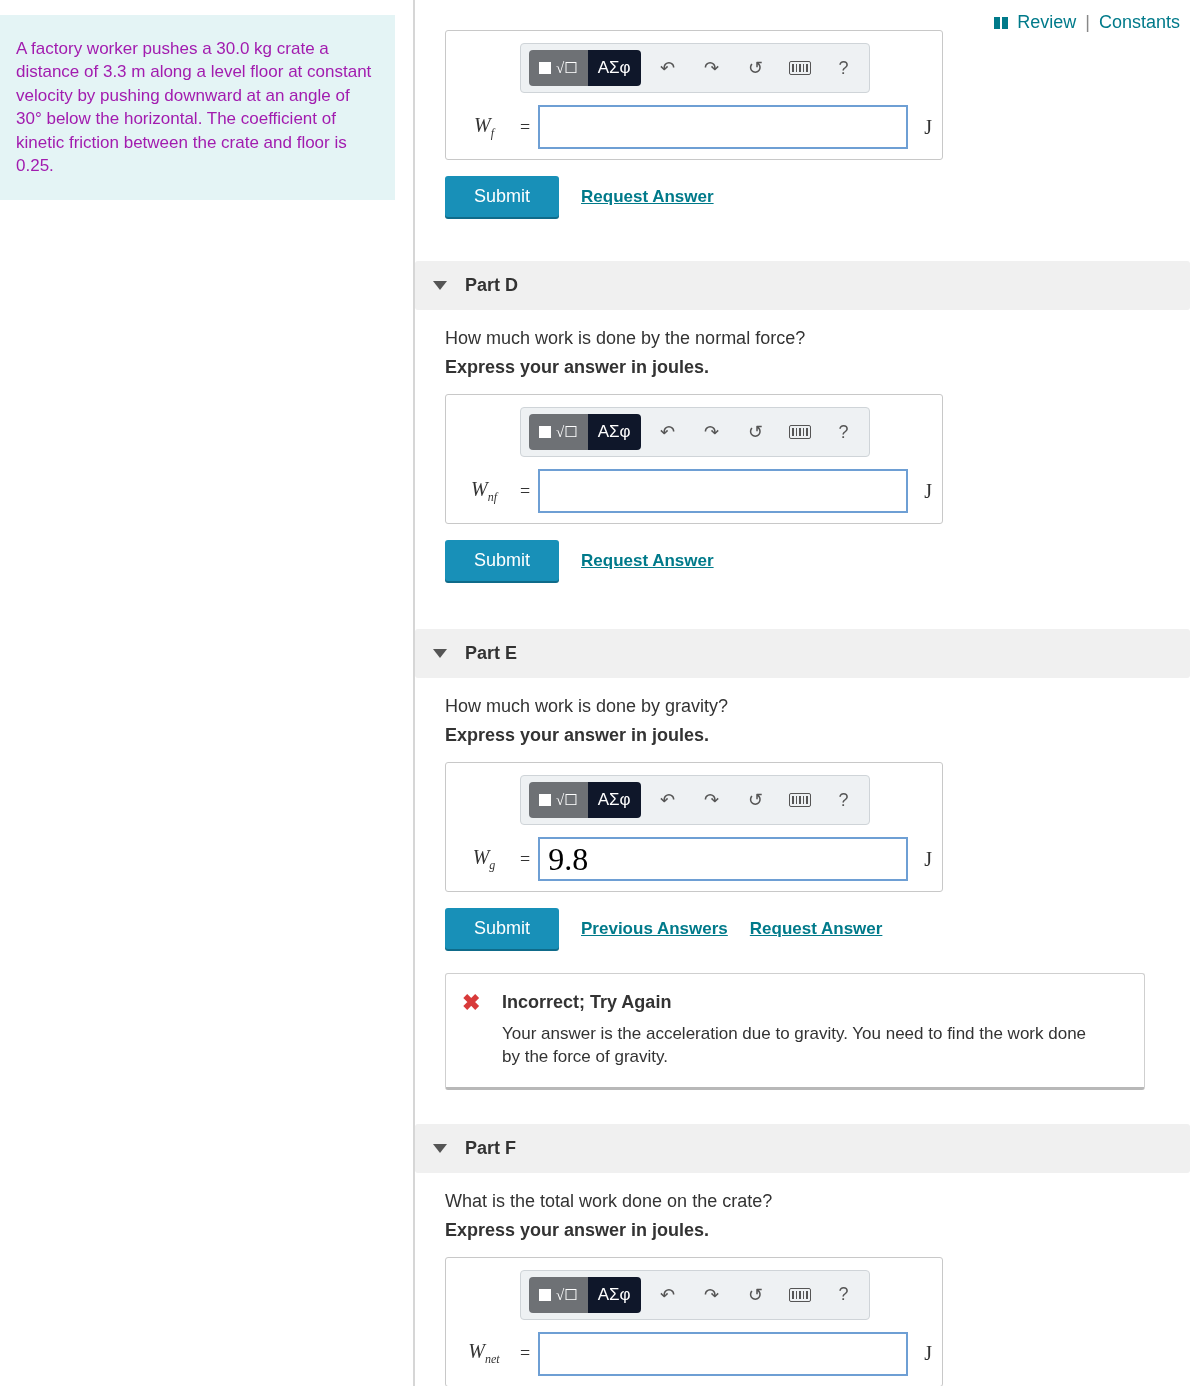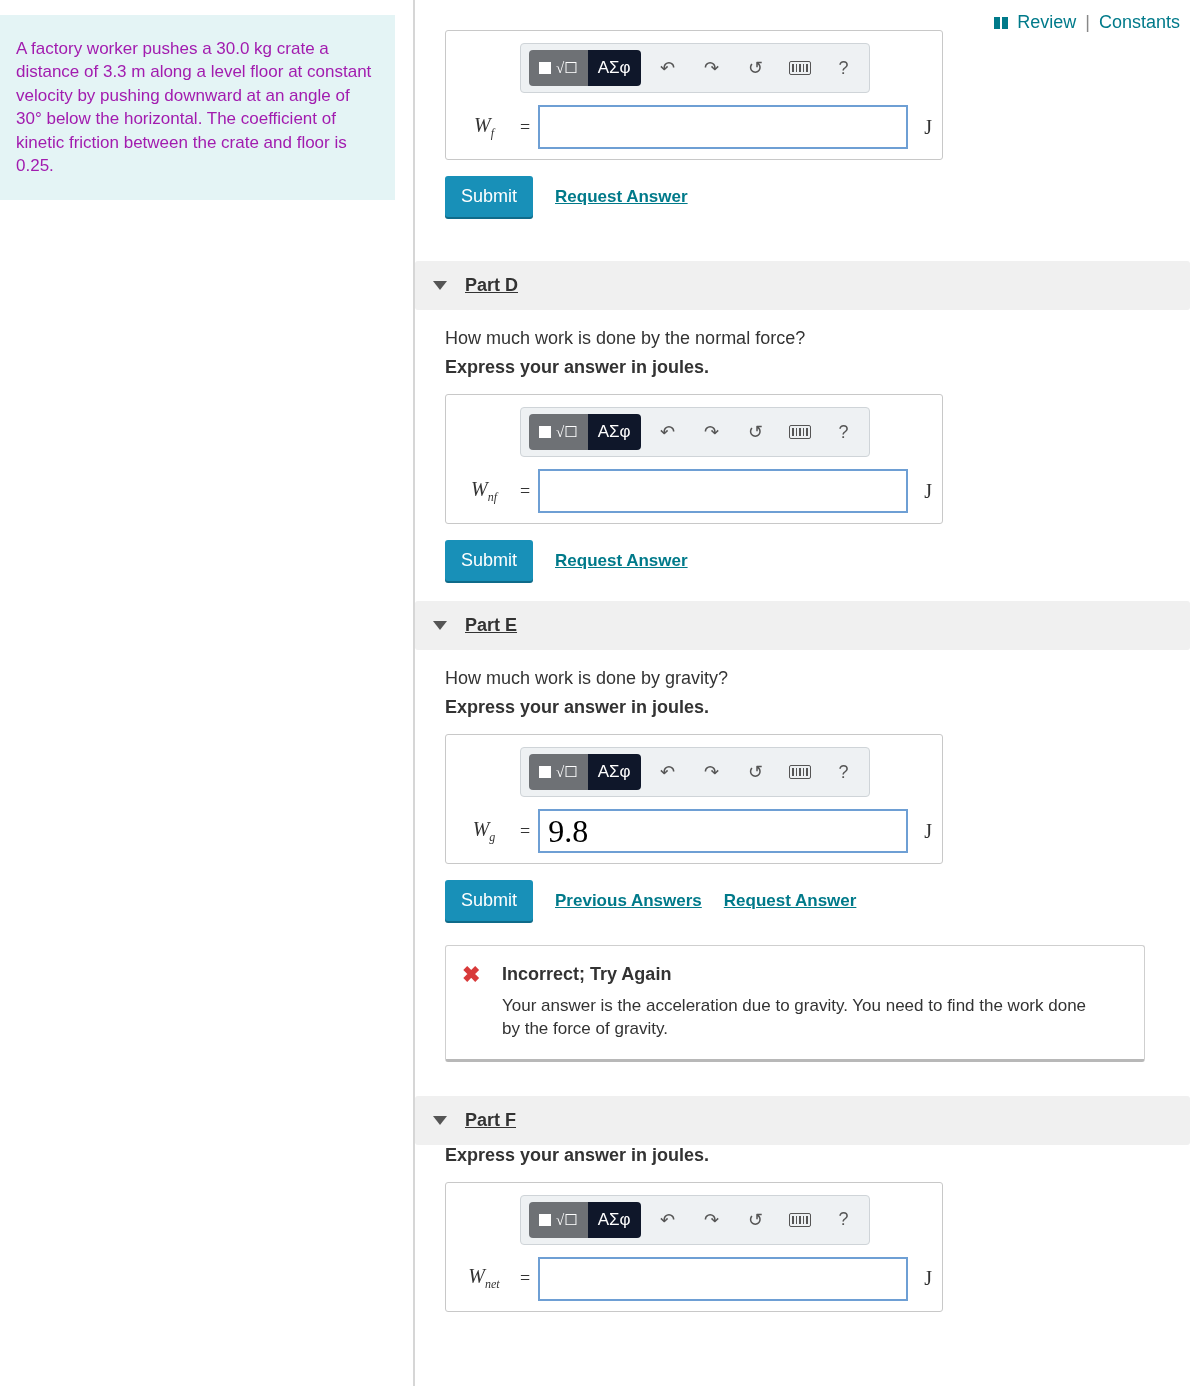--- a/index.html
+++ b/index.html
@@ -149,21 +149,21 @@
     margin-top: 16px;
     display: flex;
     align-items: center;
     gap: 22px;
   }
   .submit-btn {
     background: #1890b8;
     color: #fff;
     border: none;
     border-radius: 3px;
-    padding: 10px 16px;
+    padding: 10px 29px;
     font-size: 18px;
     cursor: pointer;
     box-shadow: 0 2px 0 #0f6b8a;
   }
   .link {
     color: #007a8a;
     text-decoration: underline;
     font-size: 17px;
     font-weight: bold;
     cursor: pointer;
@@ -183,21 +183,20 @@
     width: 0; height: 0;
     border-left: 7px solid transparent;
     border-right: 7px solid transparent;
     border-top: 9px solid #555;
     cursor: pointer;
   }
   .part-title {
     font-weight: bold;
     font-size: 18px;
     color: #333;
-    text-decoration: underline;
   }
 
   .prompt { font-size: 18px; color: #333; margin: 18px 0 8px 0; }
   .instruct { font-size: 18px; font-weight: bold; color: #333; margin-bottom: 16px; }
 
   .feedback-box {
     border: 1px solid #cfcfcf;
     border-bottom: 3px solid #b8b8b8;
     border-radius: 3px;
     padding: 18px 20px 18px 56px;
@@ -311,21 +310,21 @@
         <input class="answer-input" value="" style="">
         <span class="unit-label">J</span>
       </div>
     </div>
     <div class="action-row">
       <button class="submit-btn">Submit</button>
       <a class="link">Request Answer</a>
     </div>
   </div>
 
-  <div style="margin-top:20px;">
+  <div style="margin-top:48px;">
     <div class="part-header">
       <span class="caret"></span>
       <span class="part-title">Part E</span>
     </div>
     <div class="prompt">How much work is done by gravity?</div>
     <div class="instruct">Express your answer in joules.</div>
     <div class="input-card">
       <div class="toolbar">
         <span class="tb-pill">
           <span class="tb-tab left">
@@ -359,20 +358,21 @@
       <div class="feedback-title">Incorrect; Try Again</div>
       <div class="feedback-msg">Your answer is the acceleration due to gravity. You need to find the work done by the force of gravity.</div>
     </div>
   </div>
 
   <div style="margin-top:34px;">
     <div class="part-header">
       <span class="caret"></span>
       <span class="part-title">Part F</span>
     </div>
+    <div class="prompt">What is the total work done on the crate?</div>
     <div class="instruct">Express your answer in joules.</div>
     <div class="input-card">
       <div class="toolbar">
         <span class="tb-pill">
           <span class="tb-tab left">
               <span class="box"></span>
               <span class="root">√☐</span>
             </span>
           <span class="tb-tab sel">ΑΣφ</span>
         </span>

